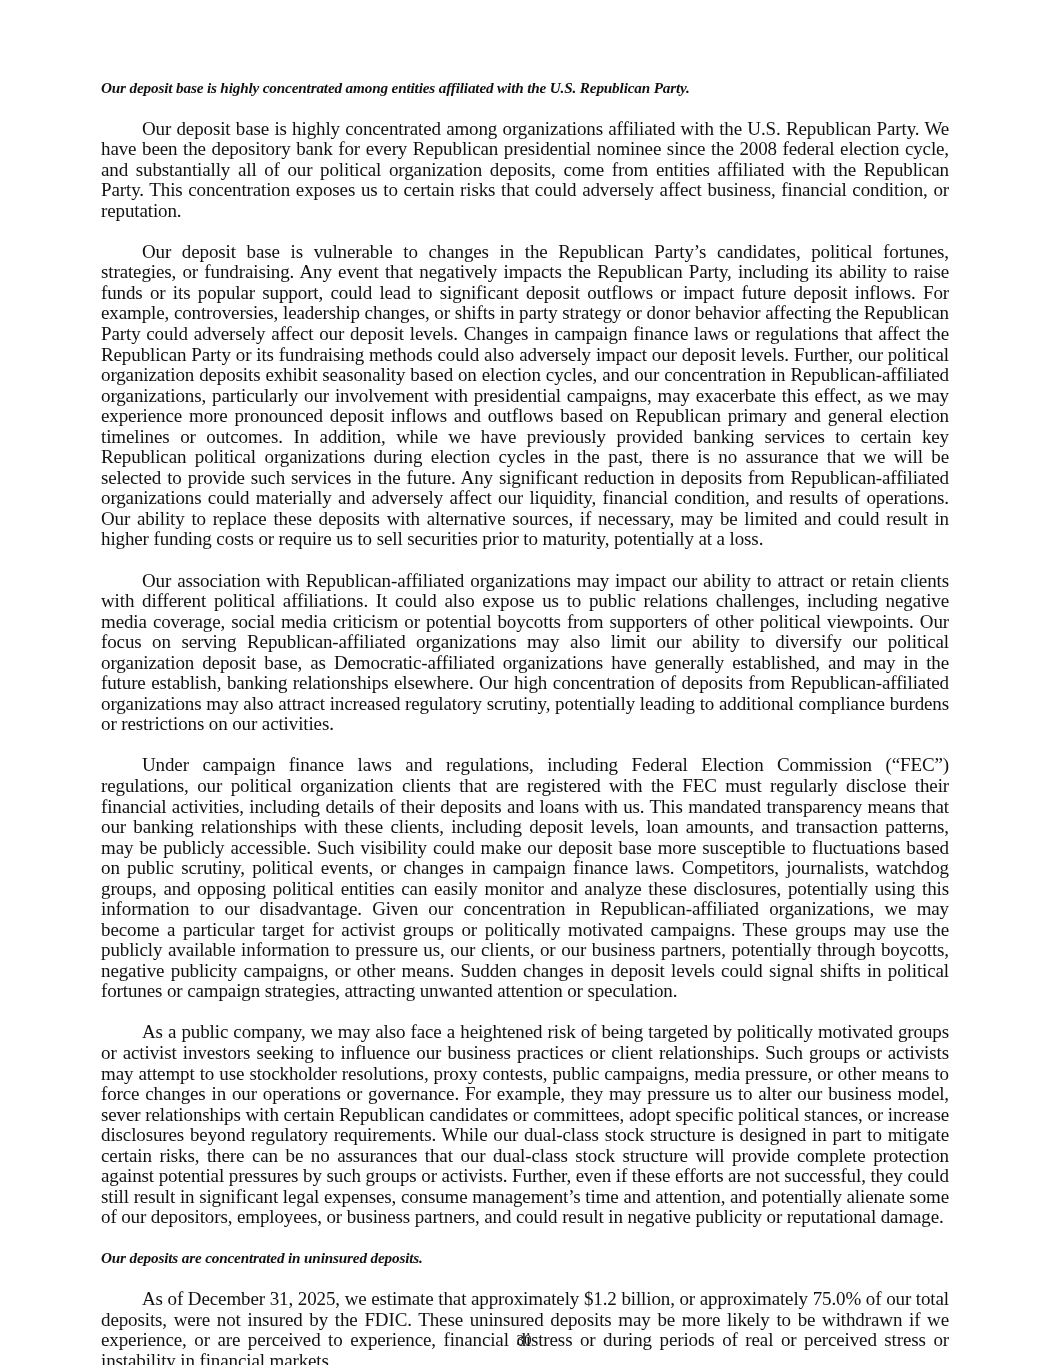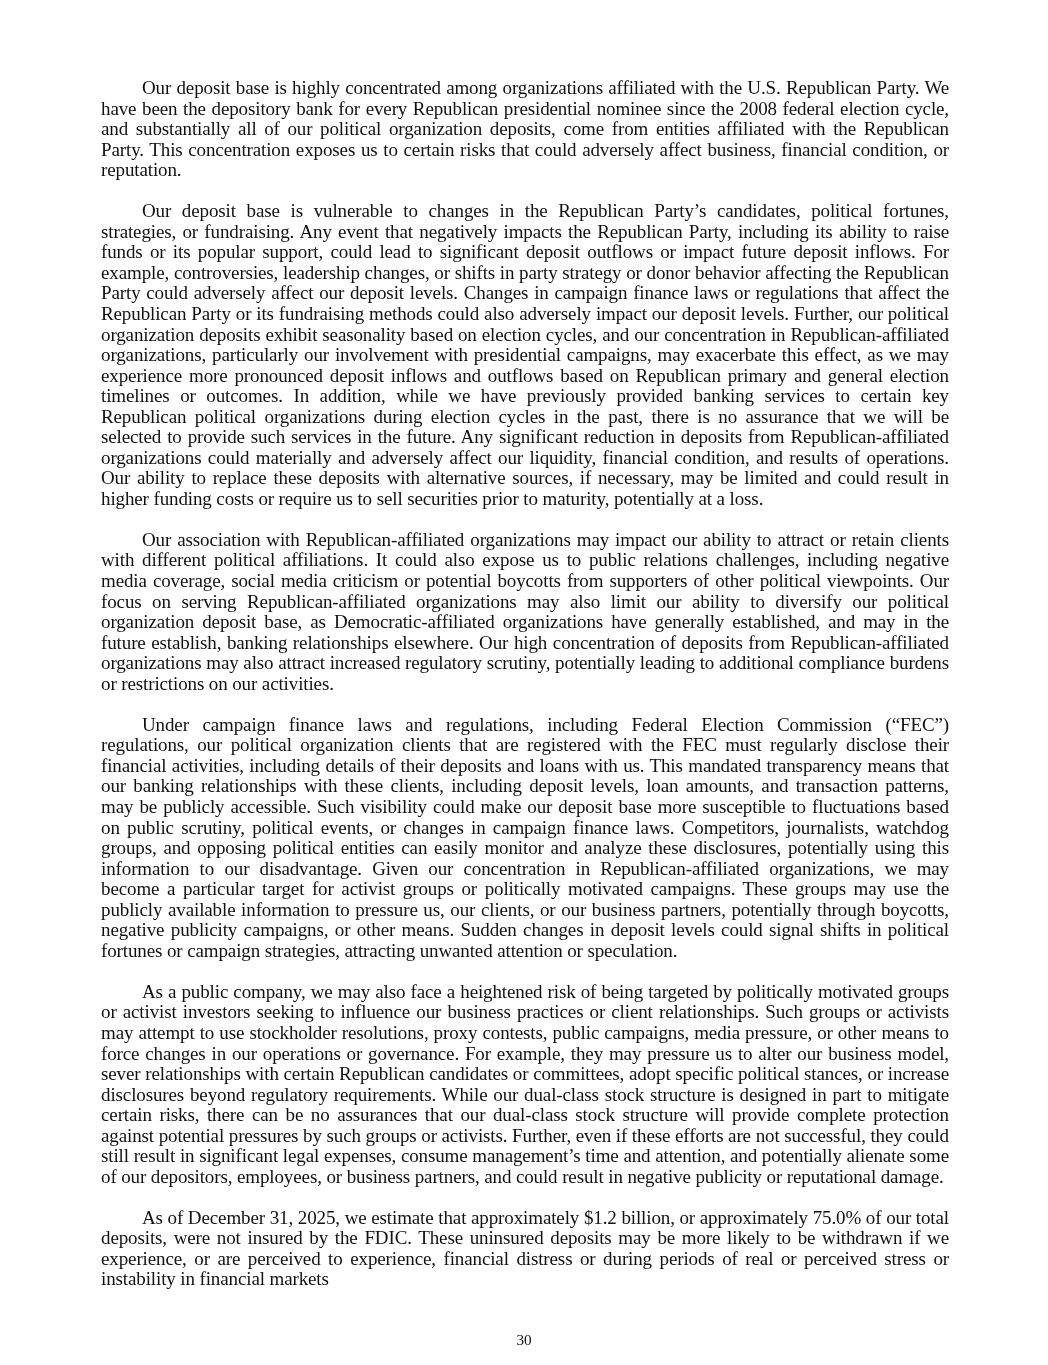--- a/index.html
+++ b/index.html
@@ -47,26 +47,28 @@
     line-height: 20px;
     margin-top: 12px;
   }
 </style>
 </head>
 <body>
 
 <div class="page">
 
   <div>
+    <p class="heading">Our deposit base is highly concentrated among entities affiliated with the U.S. Republican Party.</p>
     <p class="para">Our deposit base is highly concentrated among organizations affiliated with the U.S. Republican Party. We have been the depository bank for every Republican presidential nominee since the 2008 federal election cycle, and substantially all of our political organization deposits, come from entities affiliated with the Republican Party. This concentration exposes us to certain risks that could adversely affect business, financial condition, or reputation.</p>
     <p class="para">Our deposit base is vulnerable to changes in the Republican Party’s candidates, political fortunes, strategies, or fundraising. Any event that negatively impacts the Republican Party, including its ability to raise funds or its popular support, could lead to significant deposit outflows or impact future deposit inflows. For example, controversies, leadership changes, or shifts in party strategy or donor behavior affecting the Republican Party could adversely affect our deposit levels. Changes in campaign finance laws or regulations that affect the Republican Party or its fundraising methods could also adversely impact our deposit levels. Further, our political organization deposits exhibit seasonality based on election cycles, and our concentration in Republican-affiliated organizations, particularly our involvement with presidential campaigns, may exacerbate this effect, as we may experience more pronounced deposit inflows and outflows based on Republican primary and general election timelines or outcomes. In addition, while we have previously provided banking services to certain key Republican political organizations during election cycles in the past, there is no assurance that we will be selected to provide such services in the future. Any significant reduction in deposits from Republican-affiliated organizations could materially and adversely affect our liquidity, financial condition, and results of operations. Our ability to replace these deposits with alternative sources, if necessary, may be limited and could result in higher funding costs or require us to sell securities prior to maturity, potentially at a loss.</p>
     <p class="para">Our association with Republican-affiliated organizations may impact our ability to attract or retain clients with different political affiliations. It could also expose us to public relations challenges, including negative media coverage, social media criticism or potential boycotts from supporters of other political viewpoints. Our focus on serving Republican-affiliated organizations may also limit our ability to diversify our political organization deposit base, as Democratic-affiliated organizations have generally established, and may in the future establish, banking relationships elsewhere. Our high concentration of deposits from Republican-affiliated organizations may also attract increased regulatory scrutiny, potentially leading to additional compliance burdens or restrictions on our activities.</p>
     <p class="para">Under campaign finance laws and regulations, including Federal Election Commission (“FEC”) regulations, our political organization clients that are registered with the FEC must regularly disclose their financial activities, including details of their deposits and loans with us. This mandated transparency means that our banking relationships with these clients, including deposit levels, loan amounts, and transaction patterns, may be publicly accessible. Such visibility could make our deposit base more susceptible to fluctuations based on public scrutiny, political events, or changes in campaign finance laws. Competitors, journalists, watchdog groups, and opposing political entities can easily monitor and analyze these disclosures, potentially using this information to our disadvantage. Given our concentration in Republican-affiliated organizations, we may become a particular target for activist groups or politically motivated campaigns. These groups may use the publicly available information to pressure us, our clients, or our business partners, potentially through boycotts, negative publicity campaigns, or other means. Sudden changes in deposit levels could signal shifts in political fortunes or campaign strategies, attracting unwanted attention or speculation.</p>
     <p class="para">As a public company, we may also face a heightened risk of being targeted by politically motivated groups or activist investors seeking to influence our business practices or client relationships. Such groups or activists may attempt to use stockholder resolutions, proxy contests, public campaigns, media pressure, or other means to force changes in our operations or governance. For example, they may pressure us to alter our business model, sever relationships with certain Republican candidates or committees, adopt specific political stances, or increase disclosures beyond regulatory requirements. While our dual-class stock structure is designed in part to mitigate certain risks, there can be no assurances that our dual-class stock structure will provide complete protection against potential pressures by such groups or activists. Further, even if these efforts are not successful, they could still result in significant legal expenses, consume management’s time and attention, and potentially alienate some of our depositors, employees, or business partners, and could result in negative publicity or reputational damage.</p>
   </div>
 
   <div>
+    <p class="heading">Our deposits are concentrated in uninsured deposits.</p>
     <p class="para">As of December 31, 2025, we estimate that approximately $1.2 billion, or approximately 75.0% of our total deposits, were not insured by the FDIC. These uninsured deposits may be more likely to be withdrawn if we experience, or are perceived to experience, financial distress or during periods of real or perceived stress or instability in financial markets</p>
   </div>
 
 </div>
 
 <div class="page-number">30</div>
 
 </body></html>

